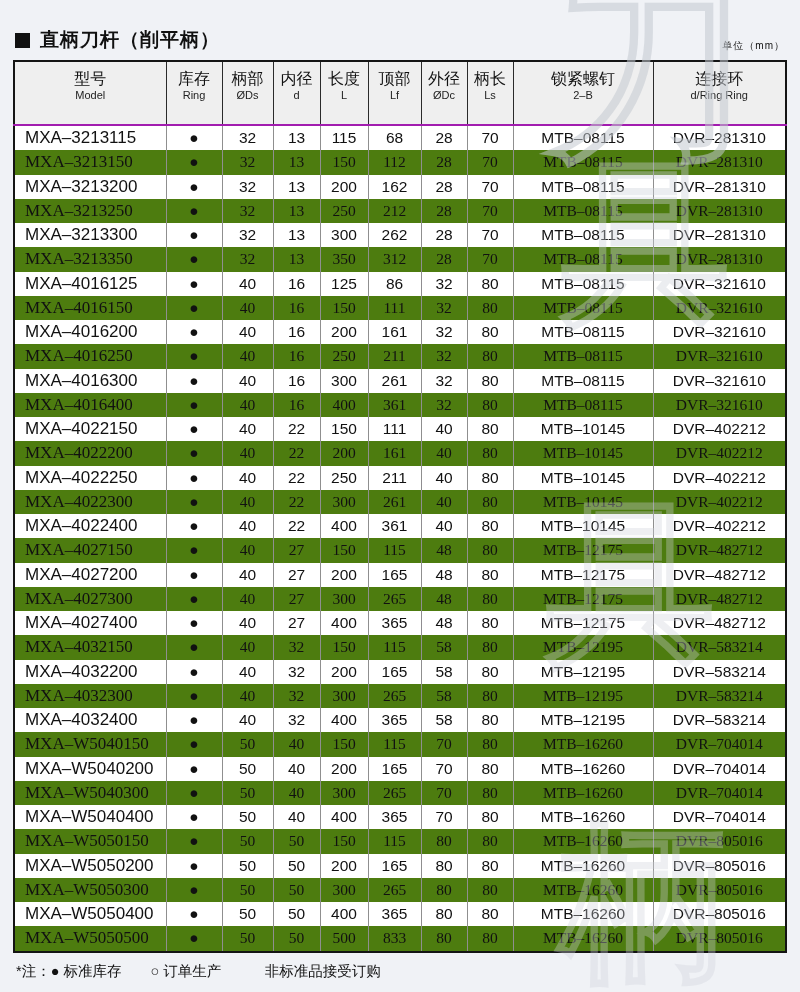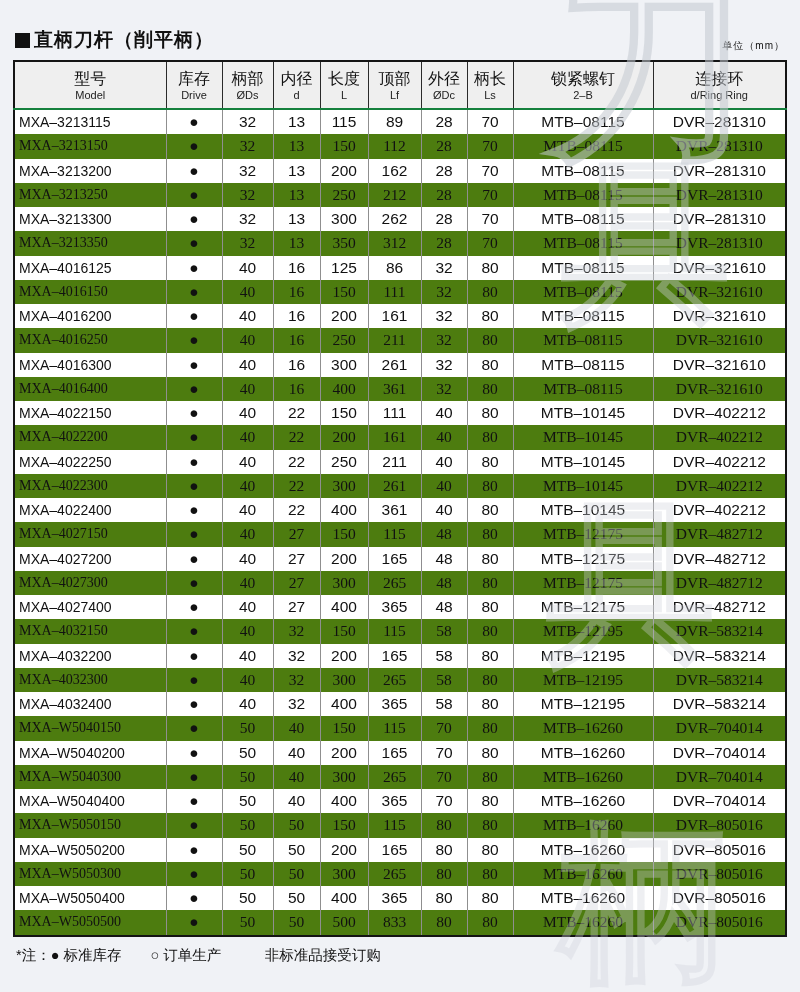--- a/index.html
+++ b/index.html
@@ -7,55 +7,55 @@
     background:#f0f2f6;
     font-family:"Liberation Sans","DejaVu Sans",sans-serif;
     color:#111;
     position:relative;
   }
   
   .header-bar{
     display:flex;justify-content:space-between;align-items:flex-end;
     margin:27px 15px 7px 15px;
   }
-  .title-wrap{display:flex;align-items:center;gap:4px;}
+  .title-wrap{display:flex;align-items:center;gap:10px;}
   .title-square{width:15px;height:15px;background:#111;display:inline-block;}
   .page-title{font-size:19px;font-weight:bold;letter-spacing:1px;}
   .unit-label{font-size:10px;letter-spacing:1px;}
 
   
   .grid{
     border-collapse:collapse;table-layout:fixed;
     width:772px;margin:0 auto;
     border:2px solid #141414;
     background:#fff;
   }
   .grid thead th{
     background:#efefef;
     border-left:1px solid #2a2a2a;
-    border-bottom:2px solid #15803d;
-    padding:7px 0 6px 0;
+    border-bottom:2px solid #a21caf;
+    padding:7px 0 22px 0;
     font-weight:normal;
     vertical-align:middle;
   }
   .grid thead th:first-child{border-left:none;}
   .th-zh{display:block;font-size:16px;line-height:20px;}
   .th-en{display:block;font-size:11px;line-height:13px;color:#222;}
   .grid tbody td{
     border-left:1px solid #8f8f8f;
     height:24.26px;
     padding:0;
     text-align:center;
     font-size:15.5px;
     vertical-align:middle;
     white-space:nowrap;
     overflow:hidden;
   }
   .grid tbody td:first-child{
-    border-left:none;text-align:left;padding-left:4px;font-size:14px;
+    border-left:none;text-align:left;padding-left:10px;font-size:17px;
   }
   .grid tbody tr.alt{background:#4d7c0f;font-family:Liberation Serif, serif;}
   .stock-cell{font-size:13px;}
 
   
   .footer-bar{
     display:flex;justify-content:space-between;align-items:flex-start;
     margin:9px 16px 0 16px;
     font-size:14.5px;
     flex-direction:column;
@@ -101,21 +101,21 @@
       <col style="width: 133px;">
     </colgroup>
   <thead>
     <tr>
         <th>
           <span class="th-zh">型号</span>
           <span class="th-en">Model</span>
         </th>
         <th>
           <span class="th-zh">库存</span>
-          <span class="th-en">Drive</span>
+          <span class="th-en">Ring</span>
         </th>
         <th>
           <span class="th-zh">柄部</span>
           <span class="th-en">ØDs</span>
         </th>
         <th>
           <span class="th-zh">内径</span>
           <span class="th-en">d</span>
         </th>
         <th>
@@ -144,21 +144,21 @@
         </th>
       </tr>
   </thead>
   <tbody>
       <tr>
     <td>MXA–3213115</td>
     <td class="stock-cell">●</td>
     <td>32</td>
     <td>13</td>
     <td>115</td>
-    <td>89</td>
+    <td>68</td>
     <td>28</td>
     <td>70</td>
     <td>MTB–08115</td>
     <td>DVR–281310</td>
   </tr>
       <tr class="alt">
     <td>MXA–3213150</td>
     <td class="stock-cell">●</td>
     <td>32</td>
     <td>13</td>

